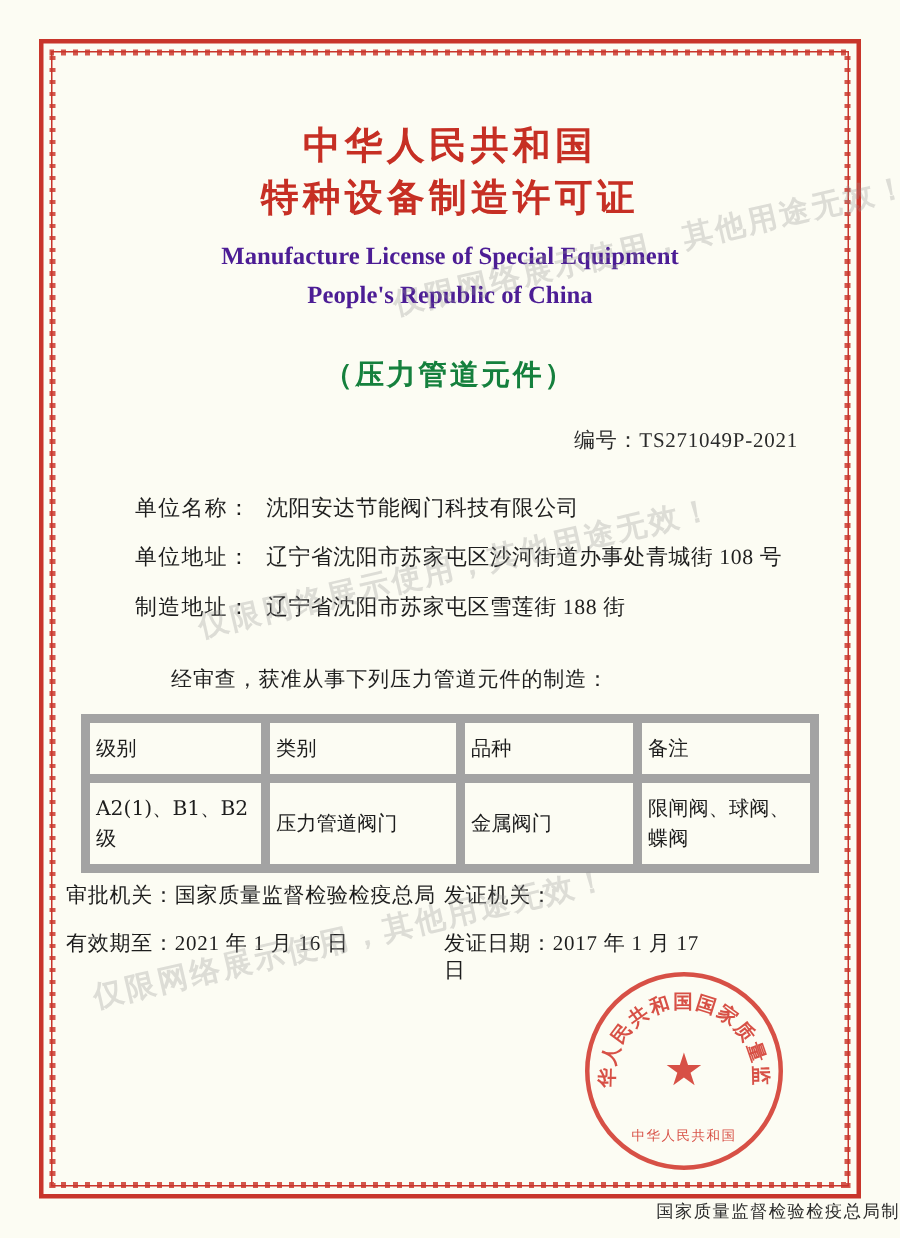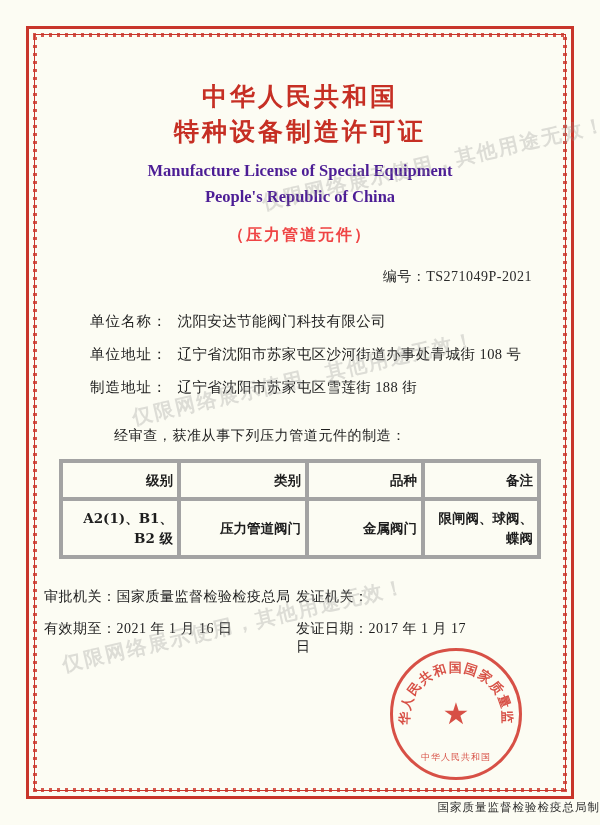--- a/index.html
+++ b/index.html
@@ -79,25 +79,25 @@
     text-align: center;
     color: #4c1d95;
     font-size: 16.5px;
     font-weight: bold;
     line-height: 1.55;
     font-family: "Liberation Serif", serif;
   }
   .title-en.l1 { margin-top: 9px; }
   .subtitle-cn {
     text-align: center;
-    color: #ef4444;
-    font-size: 16px;
+    color: #15803d;
+    font-size: 19px;
     font-weight: bold;
     letter-spacing: 2px;
-    margin-top: 16px;
+    margin-top: 28px;
     font-family: "DejaVu Serif", serif;
   }
 
   
   .number-line {
     text-align: right;
     font-size: 14px;
     color: #2a2a2a;
     margin-top: 22px;
     padding-right: 22px;
@@ -127,26 +127,26 @@
   }
 
   
   table.scope-table {
     margin: 14px auto 0 auto;
     width: 430px;
     border-collapse: collapse;
     table-layout: fixed;
   }
   table.scope-table td, table.scope-table th {
-    border: 4px solid #a3a3a3;
+    border: 6px solid #a3a3a3;
     font-size: 13.5px;
     color: #1d1d1d;
-    text-align: right;
+    text-align: left;
     padding: 5px 4px;
-    font-weight: bold;
+    font-weight: normal;
     line-height: 1.5;
     font-family: "DejaVu Serif", serif;
   }
   table.scope-table th { height: 24px; }
   table.scope-table td.body-cell { height: 44px; vertical-align: middle; }
 
   
   .footer-block {
     position: absolute;
     left: 44px;

